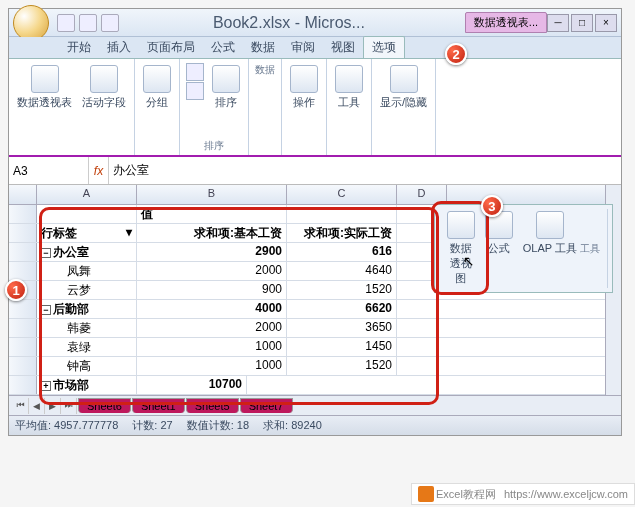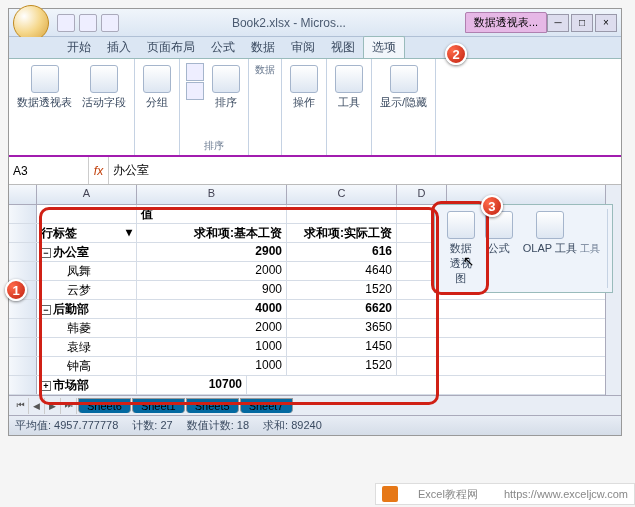--- a/index.html
+++ b/index.html
@@ -4,21 +4,21 @@
 <style>
   * { box-sizing: border-box; margin: 0; padding: 0; }
   body { font-family: "Microsoft YaHei", SimSun, Arial, sans-serif; font-size: 12px; background: #f5f5f5; width: 635px; height: 507px; overflow: hidden; position: relative; }
   
   .window { background: #e6eef7; border: 1px solid #999; width: 614px; margin: 8px; position: relative; }
   
   .titlebar { display: flex; align-items: center; height: 28px; background: linear-gradient(#f0f5fb,#dbe6f3); border-bottom: 1px solid #b0c0d5; padding: 0 4px; }
   .office-btn { width: 36px; height: 36px; border-radius: 50%; background: radial-gradient(circle at 30% 30%, #fff, #f5d78a, #d8a23a); border: 1px solid #c08a20; margin-right: 8px; display:flex; align-items:center; justify-content:center; }
   .qat { display: flex; gap: 4px; }
   .qat-btn { width: 18px; height: 18px; border: 1px solid #aab; background: #eef; border-radius: 2px; }
-  .title-text { flex: 1; text-align: center; color: #4a5a70; font-size: 12px; }
+  .title-text { flex: 1; text-align: center; color: #4a5a70; font-size: 16px; }
   .context-tab { background: #e6b8e6; border: 1px solid #b080b0; padding: 2px 8px; border-radius: 2px 2px 0 0; margin-left: 6px; font-size: 11px; }
   .winbtns { display: flex; gap: 2px; }
   .winbtn { width: 22px; height: 18px; border: 1px solid #99a; background: #dde; display:flex; align-items:center; justify-content:center; font-size: 10px; }
   
   .tabs { display: flex; background: #dbe6f3; border-bottom: 1px solid #9bb; height: 22px; align-items: flex-end; padding-left: 50px; position: relative; }
   .tab { padding: 2px 8px; font-size: 12px; color: #3a4a60; cursor: pointer; }
   .tab.active { background: #f2f6fb; border: 1px solid #9bb; border-bottom: none; border-radius: 2px 2px 0 0; }
   .callout { position: absolute; width: 22px; height: 22px; border-radius: 50%; background: radial-gradient(circle at 30% 30%, #ff6a4a, #c02010); color: #fff; font-weight: bold; display: flex; align-items: center; justify-content: center; border: 2px solid #fff; box-shadow: 0 1px 3px rgba(0,0,0,0.5); z-index: 20; font-size: 13px; }
   
   .ribbon { display: flex; background: #ffffff; border-bottom: 2px solid #a21caf; height: 98px; }
@@ -54,25 +54,25 @@
   
   .red-outline { position:absolute; border: 3px solid #d02015; border-radius: 10px; pointer-events: none; z-index: 15; }
   
   .floating-ribbon { position: absolute; top: 195px; right: 8px; background: #eef3fa; border: 1px solid #9bb; z-index: 10; display:flex; padding: 4px; gap: 4px; }
   .float-group { display:flex; align-items:center; padding: 0 6px; border-right:1px solid #c5d2e3; }
   .float-group:last-child { border-right:none; }
   .float-body { display:flex; gap:6px; }
   
   .sheet-tabs { display:flex; height:20px; background:#e8edf5; border-top:1px solid #aab; align-items:center; padding-left:4px; }
   .nav-btn { width:16px; height:16px; display:flex; align-items:center; justify-content:center; font-size:9px; color:#555; border-right:1px solid #ccc; }
-  .sheet-tab { padding: 1px 8px; background:#0369a1; border:1px solid #999; border-bottom:none; border-radius: 0 0 4px 4px; font-size:11px; margin-left:1px; }
+  .sheet-tab { padding: 1px 8px; background:#be185d; border:1px solid #999; border-bottom:none; border-radius: 0 0 4px 4px; font-size:11px; margin-left:1px; }
   
   .statusbar { display:flex; height:20px; background: linear-gradient(#e8edf5,#d5dde8); border-top:1px solid #aab; align-items:center; padding: 0 6px; gap: 14px; font-size:11px; color:#3a4a60; }
   
-  .watermark { position:absolute; bottom:2px; right:0; background:#fff; border:1px solid #ddd; padding:2px 6px; font-size:11px; color:#888; display:flex; align-items:center; gap:20px; z-index:30; }
+  .watermark { position:absolute; bottom:2px; right:0; background:#fff; border:1px solid #ddd; padding:2px 6px; font-size:11px; color:#888; display:flex; align-items:center; gap:2px; z-index:30; }
   .wm-logo { width:16px; height:16px; background:#e67817; border-radius:2px; display:inline-block; }
   
   .scrollbar-v { width:16px; background:#e8edf5; border-left:1px solid #aab; }
   .cursor-arrow { position:absolute; z-index:25; font-size:14px; }
 </style>
 </head>
 <body>
 
 <div class="window">
 

